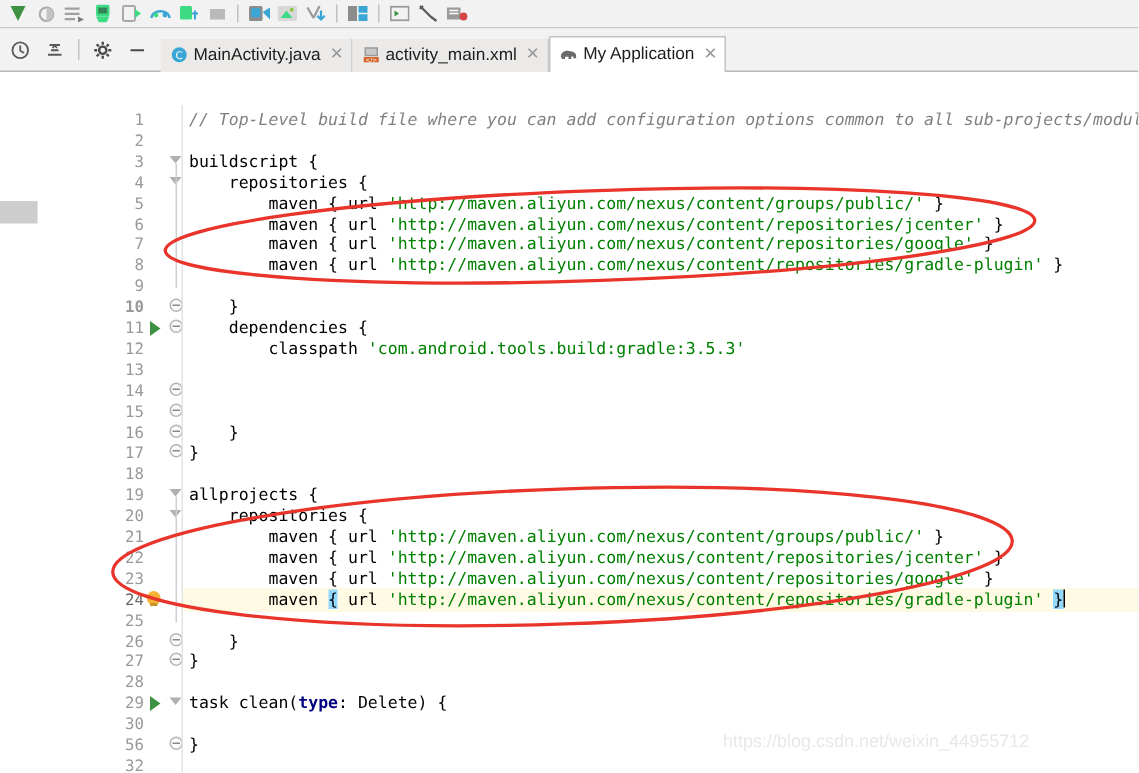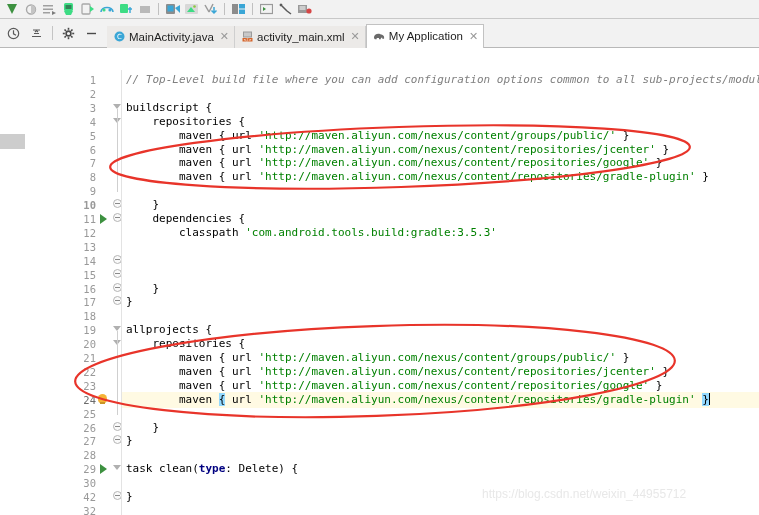--- a/index.html
+++ b/index.html
@@ -550,21 +550,21 @@
         </div>
         <div class="gutter-line" style="top: 391.2px;">
           <span class="gutter-num">29</span>
           <span class="run-arrow"></span>
           <span class="fold fold-tri" style="top: 4px;"></span>
         </div>
         <div class="gutter-line" style="top: 405.1px;">
           <span class="gutter-num">30</span>
         </div>
         <div class="gutter-line" style="top: 419px;">
-          <span class="gutter-num">42</span>
+          <span class="gutter-num">56</span>
           <span class="fold fold-minus" style="top: 2px;"></span>
         </div>
         <div class="gutter-line" style="top: 432.9px;">
           <span class="gutter-num">32</span>
         </div>
         <div class="fold-bar" style="top: 38.8px; height: 83.4px;"></div>
         <div class="fold-bar" style="top: 261.2px; height: 83.4px;"></div>
       </div>
     <div class="gutter-divider"></div>
     <div class="code" id="code">

